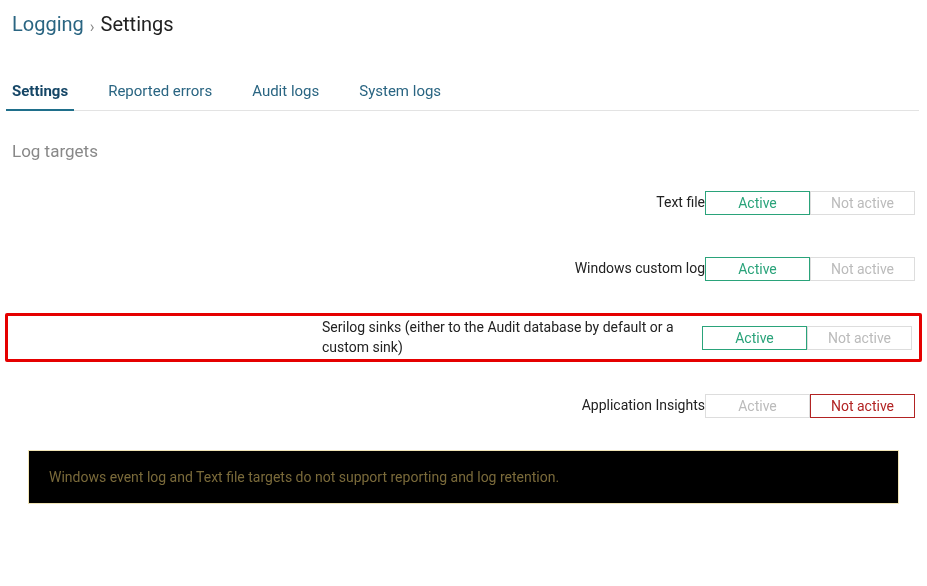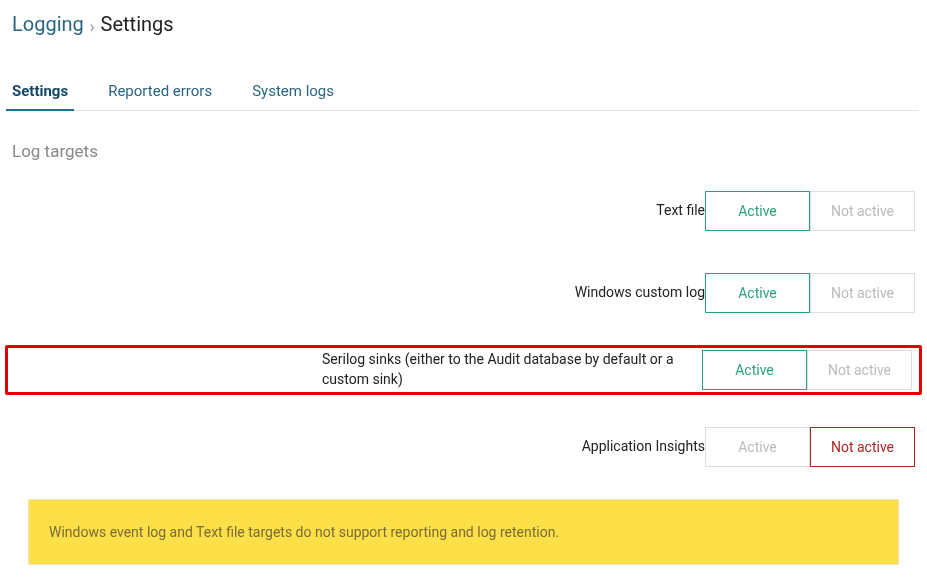--- a/index.html
+++ b/index.html
@@ -84,21 +84,21 @@
       font-size: 14px;
       color: #222;
       max-width: 380px;
       line-height: 1.4;
     }
     .toggle-group {
       display: flex;
     }
     .toggle-btn {
       width: 105px;
-      height: 40px;
+      height: 24px;
       display: flex;
       align-items: center;
       justify-content: center;
       font-size: 14px;
       cursor: pointer;
       background: #fff;
     }
     .toggle-btn.active-selected {
       border: 1px solid #2aa37a;
       color: #2aa37a;
@@ -115,39 +115,40 @@
       border: 1px solid #b22323;
       color: #b22323;
     }
     .toggle-group .toggle-btn:first-child { }
     .toggle-group .toggle-btn:last-child { border-left: none; }
     .toggle-group .toggle-btn.active-selected + .toggle-btn.inactive-unselected { border-left: 1px solid #ddd; }
     .toggle-group .toggle-btn.active-unselected + .toggle-btn.inactive-selected { border-left: 1px solid #b22323; }
 
     .alert-box {
       margin: 20px 20px 0 20px;
-      padding: 24px 20px;
-      background: #fde047;
+      padding: 18px 20px;
+      background: #000000;
       border: 1px solid #f0e4b5;
       color: #7a6a3a;
       font-size: 14px;
     }
   </style>
 </head>
 <body>
 
 <div class="breadcrumb">
   <span class="breadcrumb-link">Logging</span>
   <span class="breadcrumb-sep">›</span>
   <span class="breadcrumb-current">Settings</span>
 </div>
 
 <div class="tabs">
   <div class="tab active">Settings</div>
   <div class="tab">Reported errors</div>
+  <div class="tab">Audit logs</div>
   <div class="tab">System logs</div>
 </div>
 
 <div class="section-title">Log targets</div>
 
 <div class="target-row">
   <div class="target-label">Text file</div>
   <div class="toggle-group">
     <div class="toggle-btn active-selected">Active</div>
     <div class="toggle-btn inactive-unselected">Not active</div>

